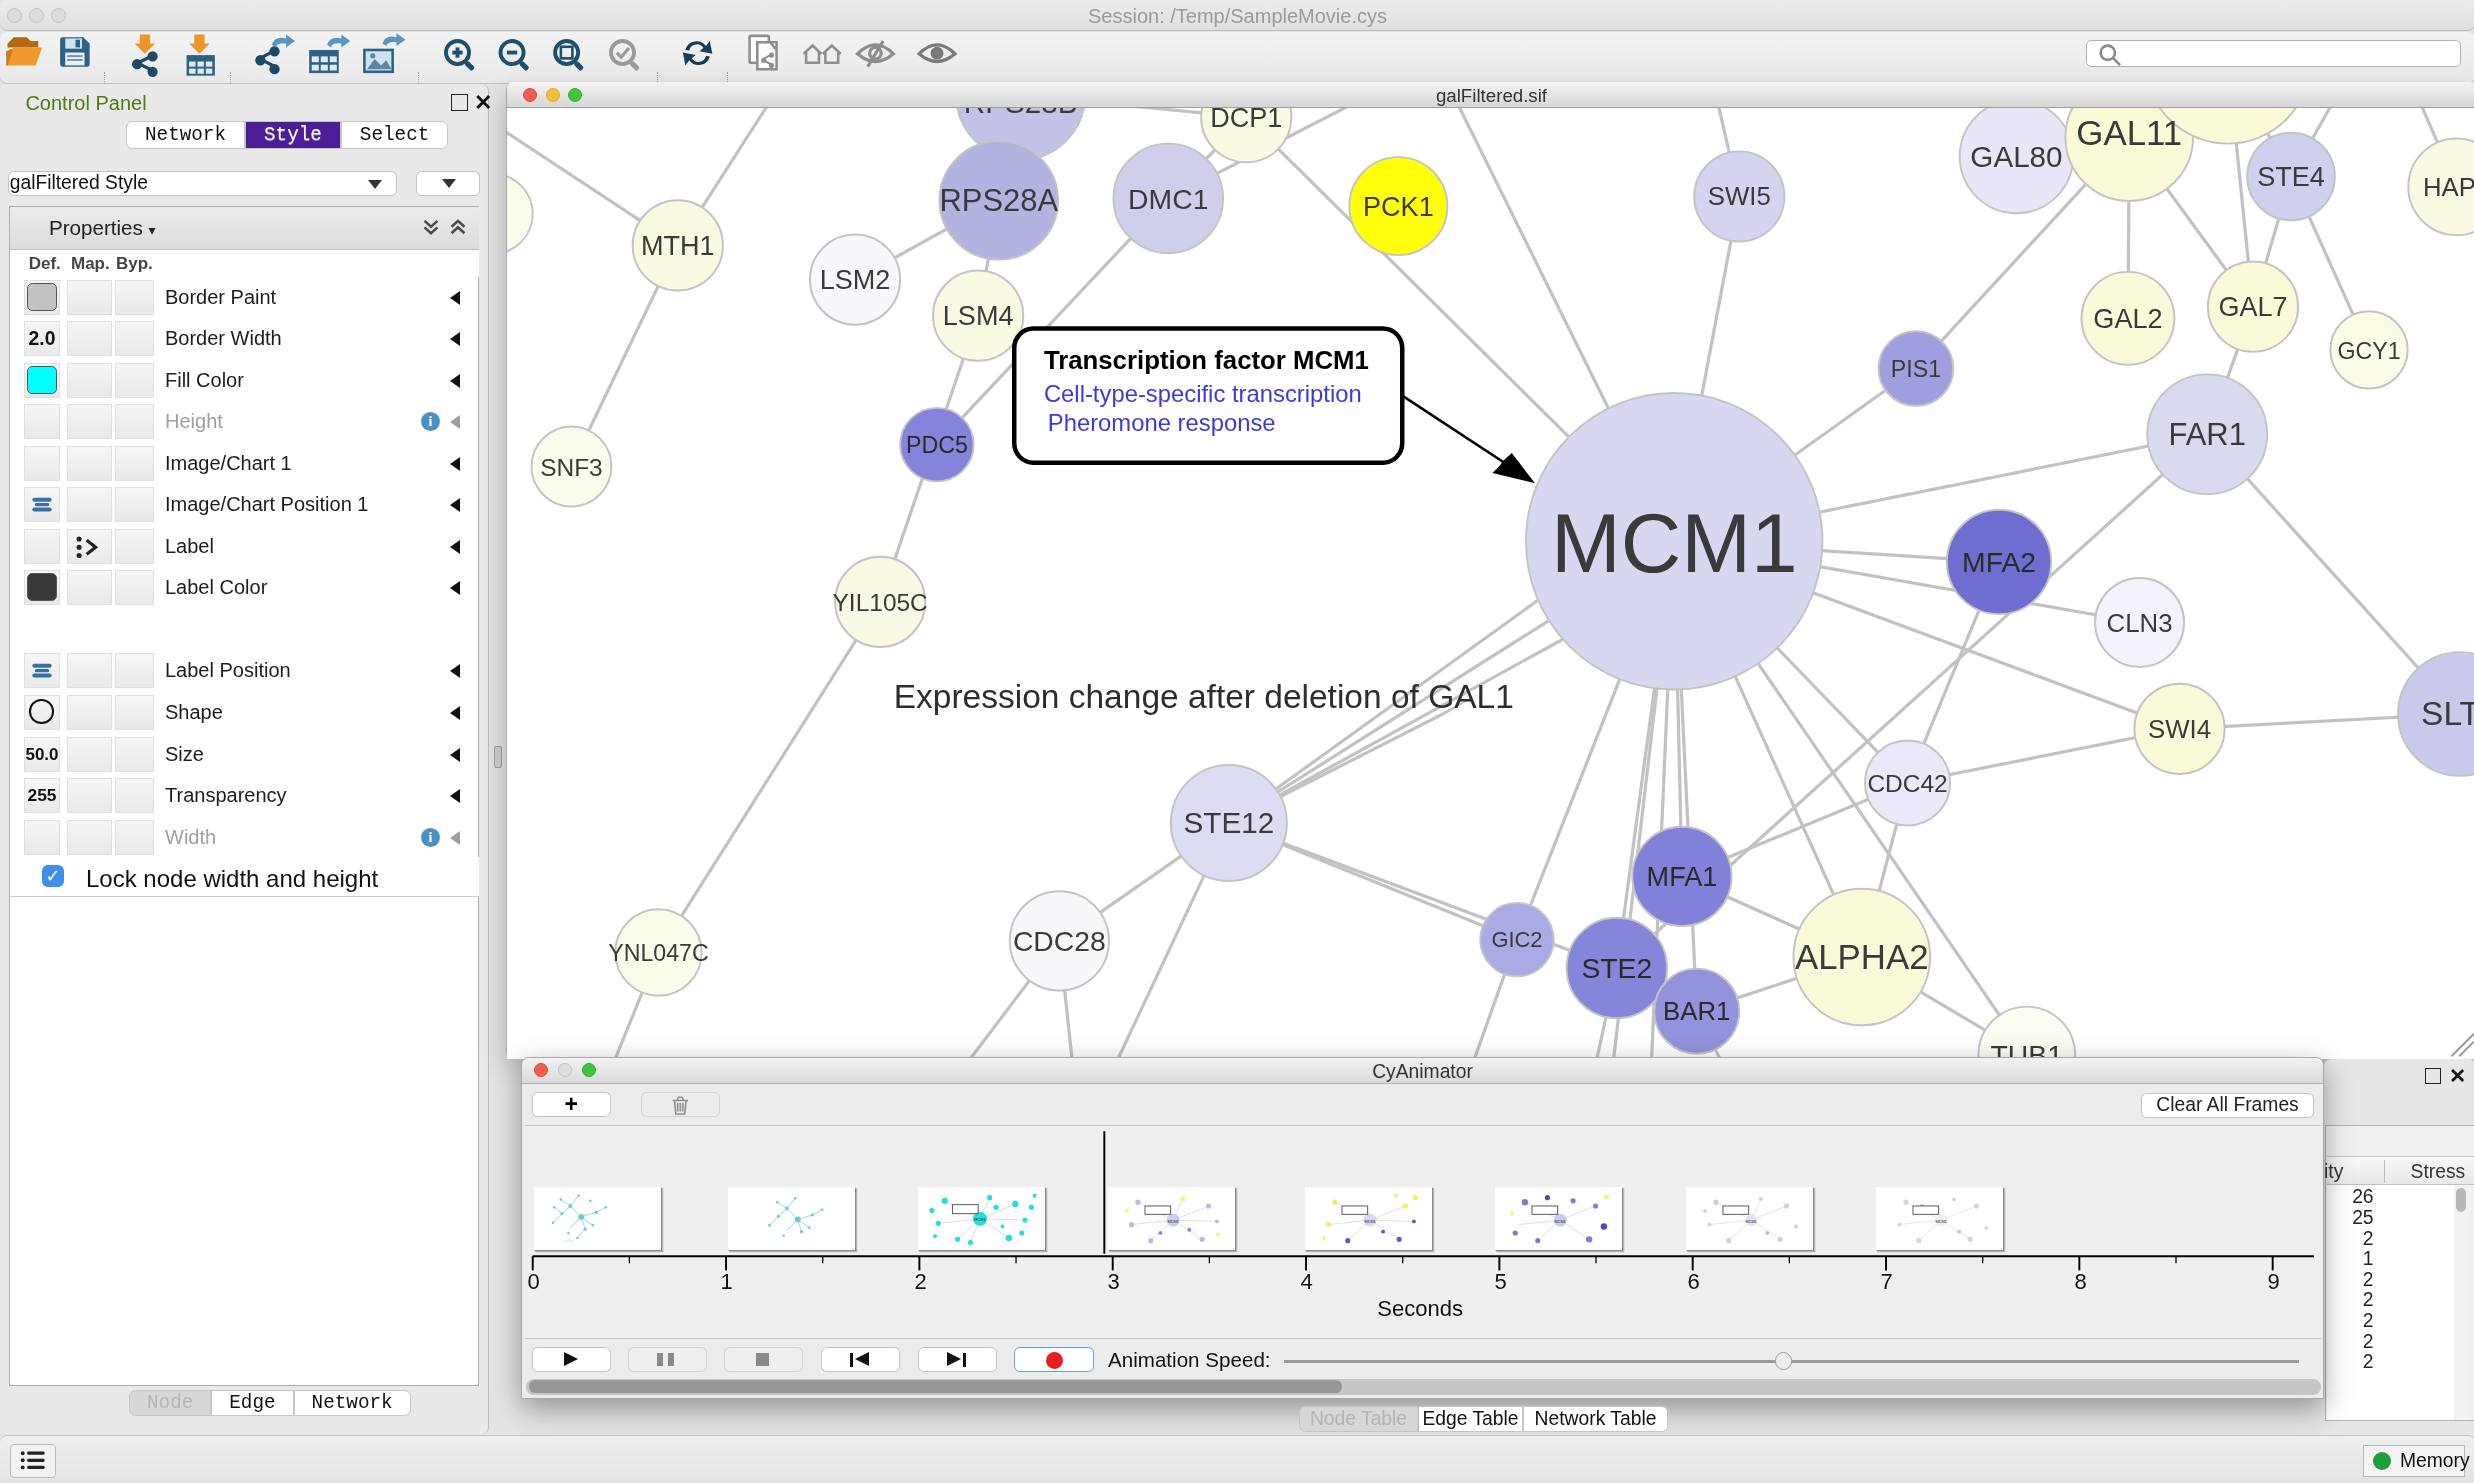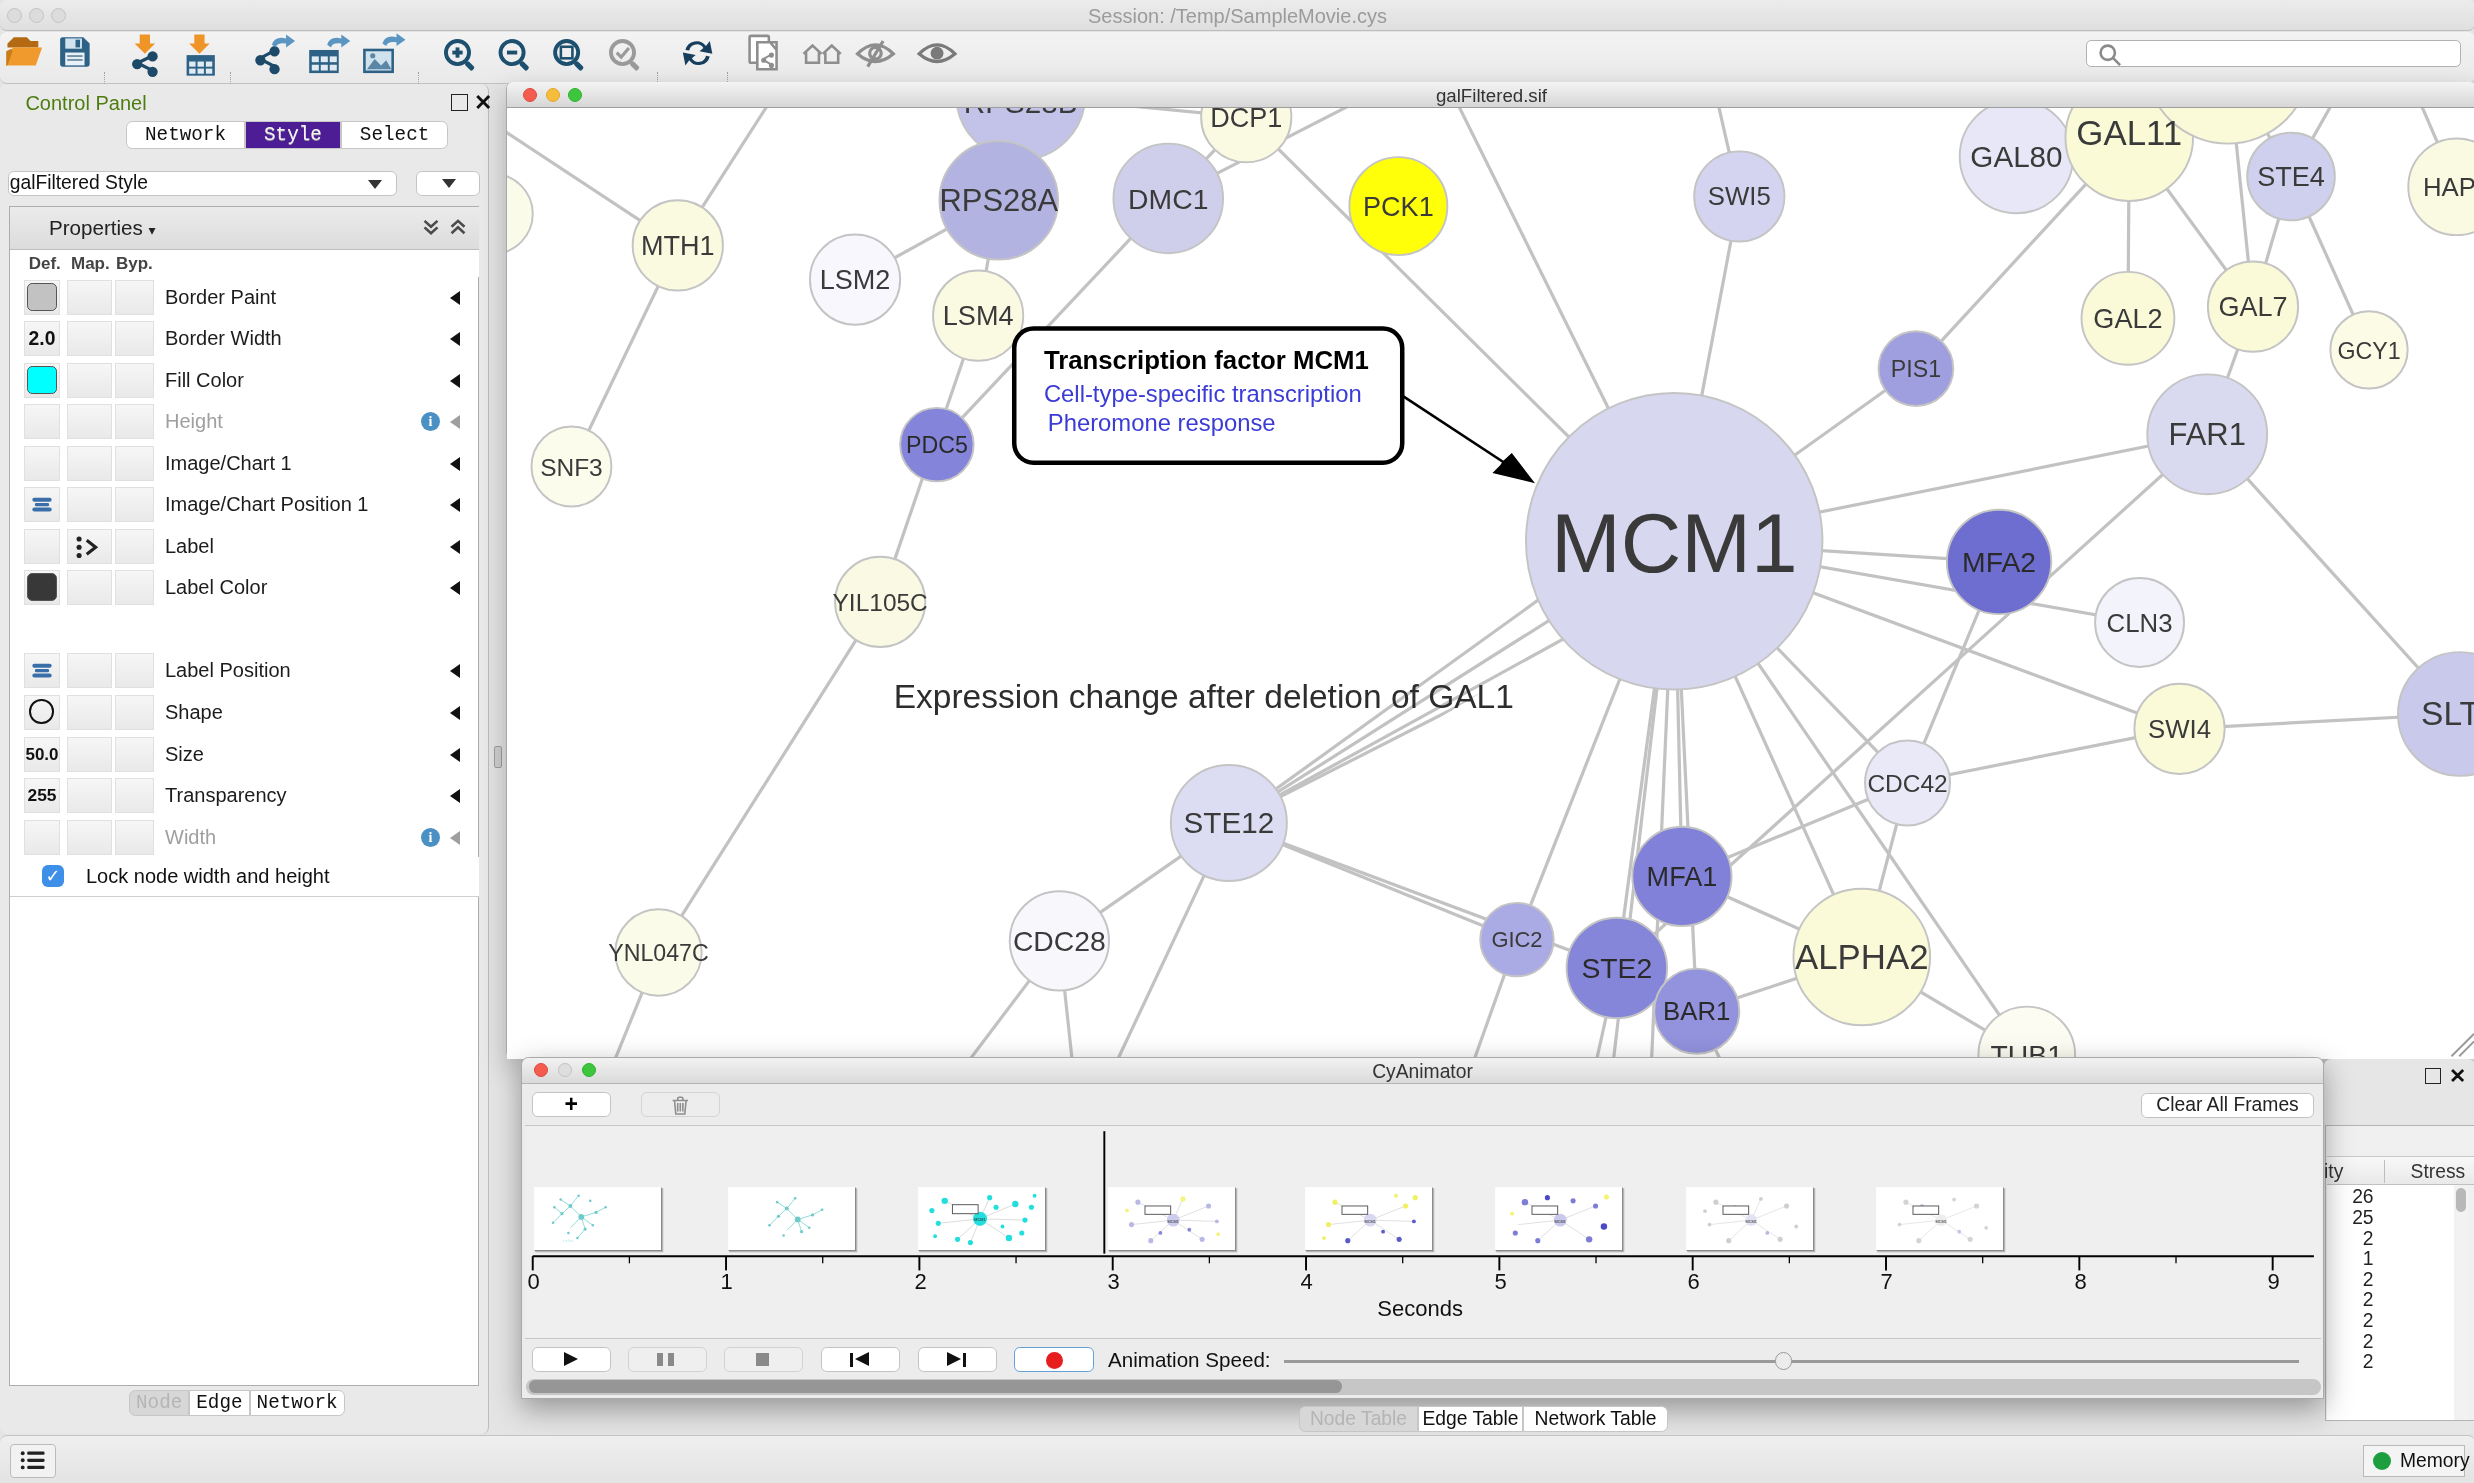--- a/index.html
+++ b/index.html
@@ -36,22 +36,22 @@
 .c3 { left:105px; width:39px; }
 .plabel { position:absolute; left:155px; top:0; height:41px; line-height:41px; font-size:20px; color:#1c1c1c; }
 .plabel.dis { color:#9f9f9f; }
 .parr { position:absolute; right:19.3px; top:14px; width:0; height:0; border-top:7px solid transparent; border-bottom:7px solid transparent; border-right:10.3px solid #111; }
 .parr.dis { border-right-color:#9f9f9f; }
 .swatch { position:absolute; left:17.4px; top:6.4px; width:30px; height:28px; border-radius:5.2px; border:1.3px solid #555; }
 .pnum { position:absolute; left:14px; top:0; width:36px; height:41px; line-height:41px; text-align:center; font-weight:bold; font-size:19.3px; color:#111; }
 .info { position:absolute; right:39px; top:11px; width:19.3px; height:19.3px; border-radius:50%; background:#4a90c4; color:#fff; font-size:14px; font-weight:bold; text-align:center; line-height:19.3px; font-family:"Liberation Serif",serif; }
 #lockrow { position:absolute; left:0; top:650px; width:469px; height:40px; border-bottom:0.6px solid #cfcfcf; background:#fff; }
 #lockbox { position:absolute; left:32px; top:8.4px; width:22px; height:22px; border-radius:5.8px; background:#3d8fe8; color:#fff; font-size:18px; text-align:center; line-height:23px; }
-#locklabel { position:absolute; left:76px; top:8.4px; font-size:20px; color:#111; }
-.btab { height:26px; line-height:24.5px; text-align:center; font-size:19.3px; border:0.6px solid #c6c6c6; background:#fff; color:#111; padding:0 6px; }
+#locklabel { position:absolute; left:76px; top:8.4px; font-size:24px; color:#111; }
+.btab { height:26px; line-height:24.5px; text-align:center; font-size:19.3px; border:0.6px solid #c6c6c6; background:#fff; color:#111; padding:0 17px; }
 .btab.sel { background:#d7d7d7; color:#b5b5b5; }
 
 
 #cwin { left:506px; top:82px; width:1969px; height:976px; background:#fff; border-left:0.6px solid #a8a8a8; border-bottom:0.6px solid #a6a6a6; box-shadow:0 11.6px 26px rgba(0,0,0,0.25); }
 #cwinbar { position:absolute; left:0; top:0; width:1969px; height:26px; background:linear-gradient(#f4f4f4,#d6d6d6); border-bottom:0.6px solid #9e9e9e; border-radius:6.4px 6.4px 0 0; }
 .light { position:absolute; top:5.8px; width:14px; height:14px; border-radius:50%; }
 #cwintitle { position:absolute; top:2.6px; left:0; width:1969px; text-align:center; font-size:18.7px; color:#333; }
 #canvas { position:absolute; left:0; top:26px; width:1969px; height:951px; background:#fff; overflow:hidden; }
 
 

